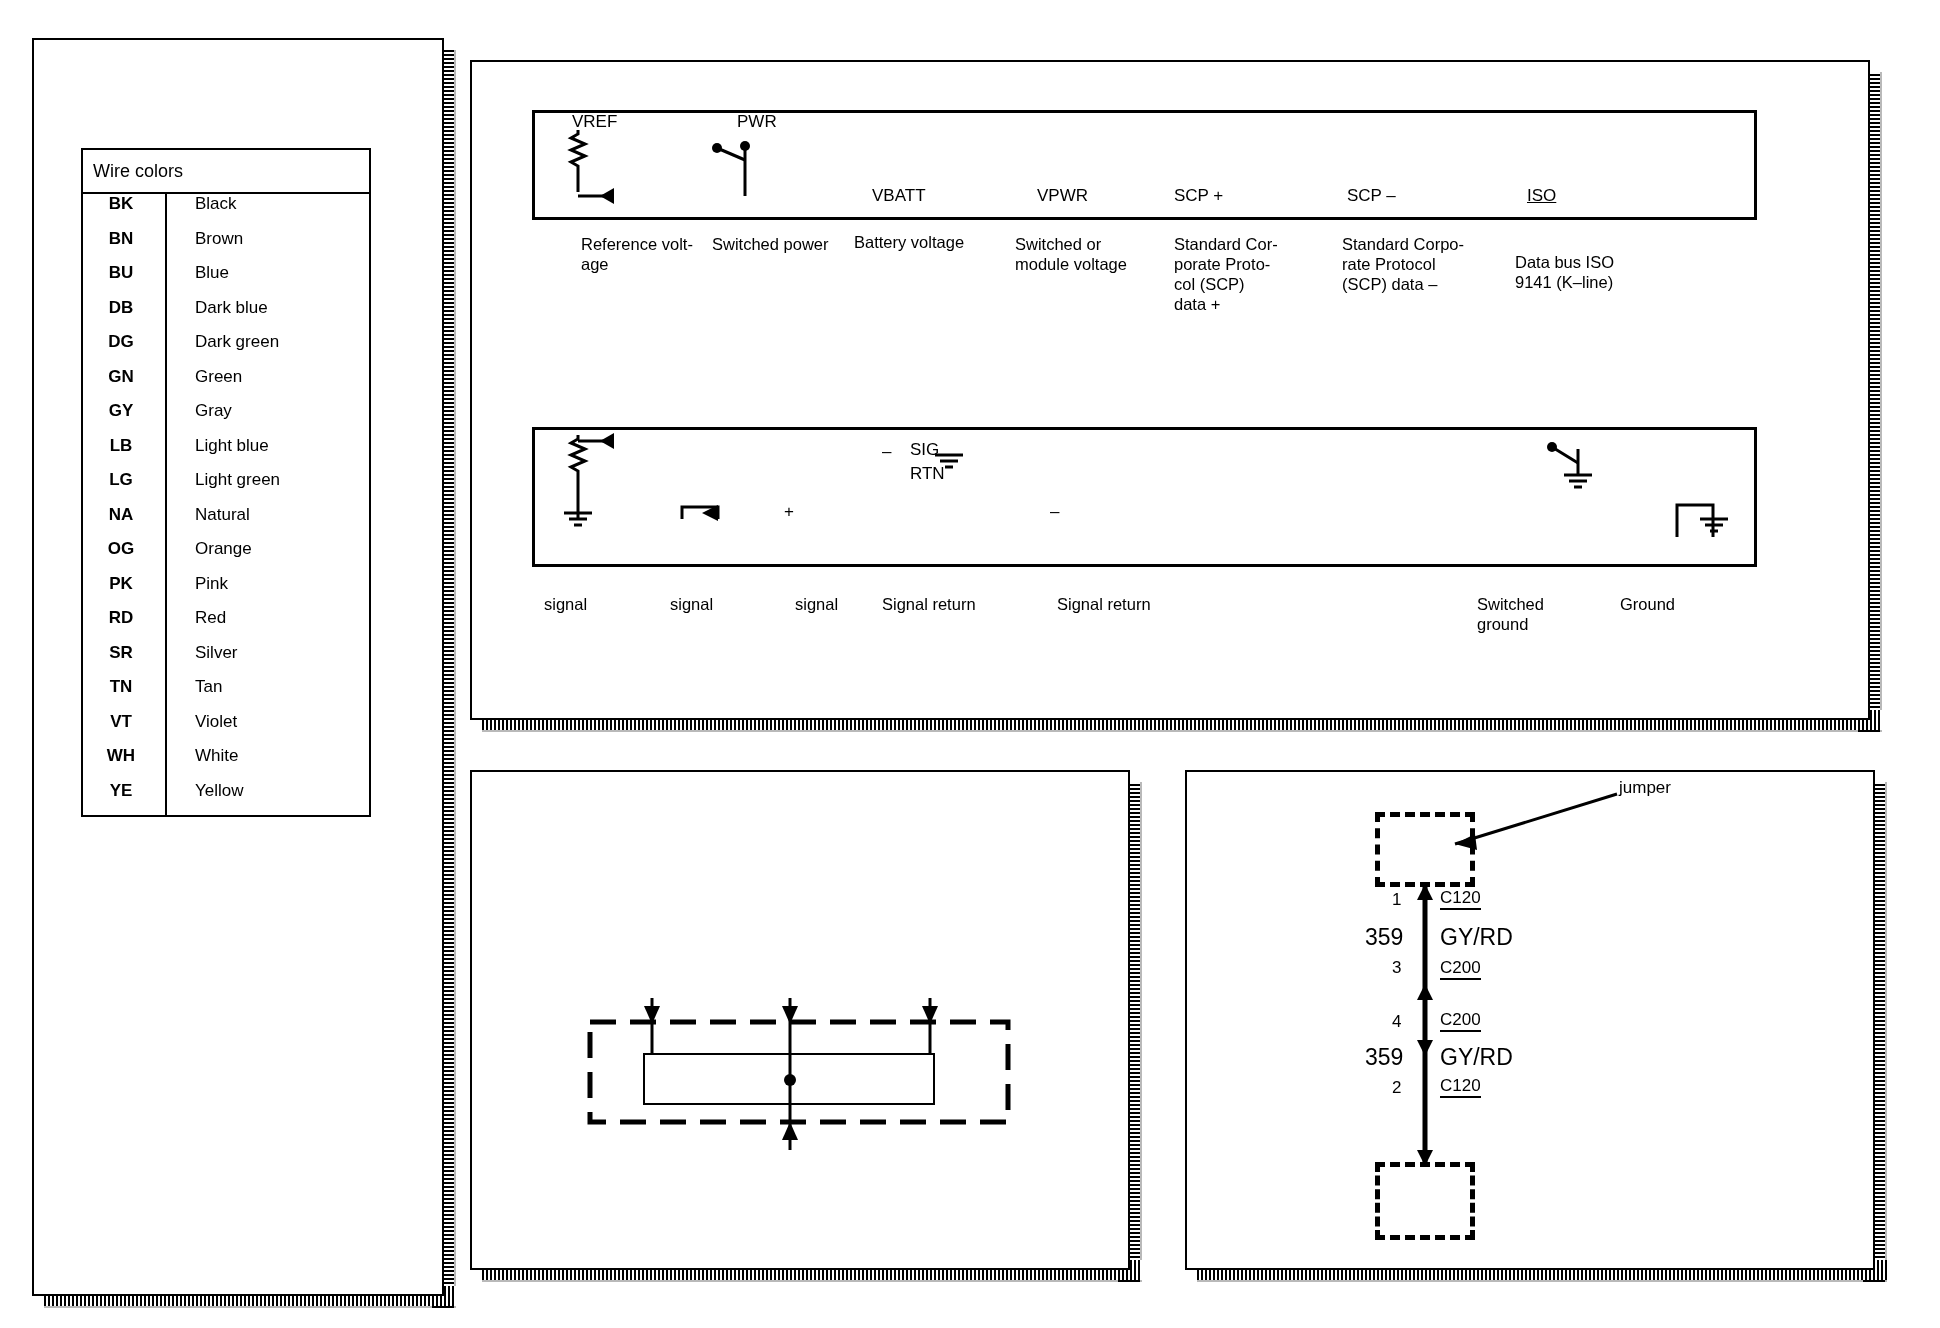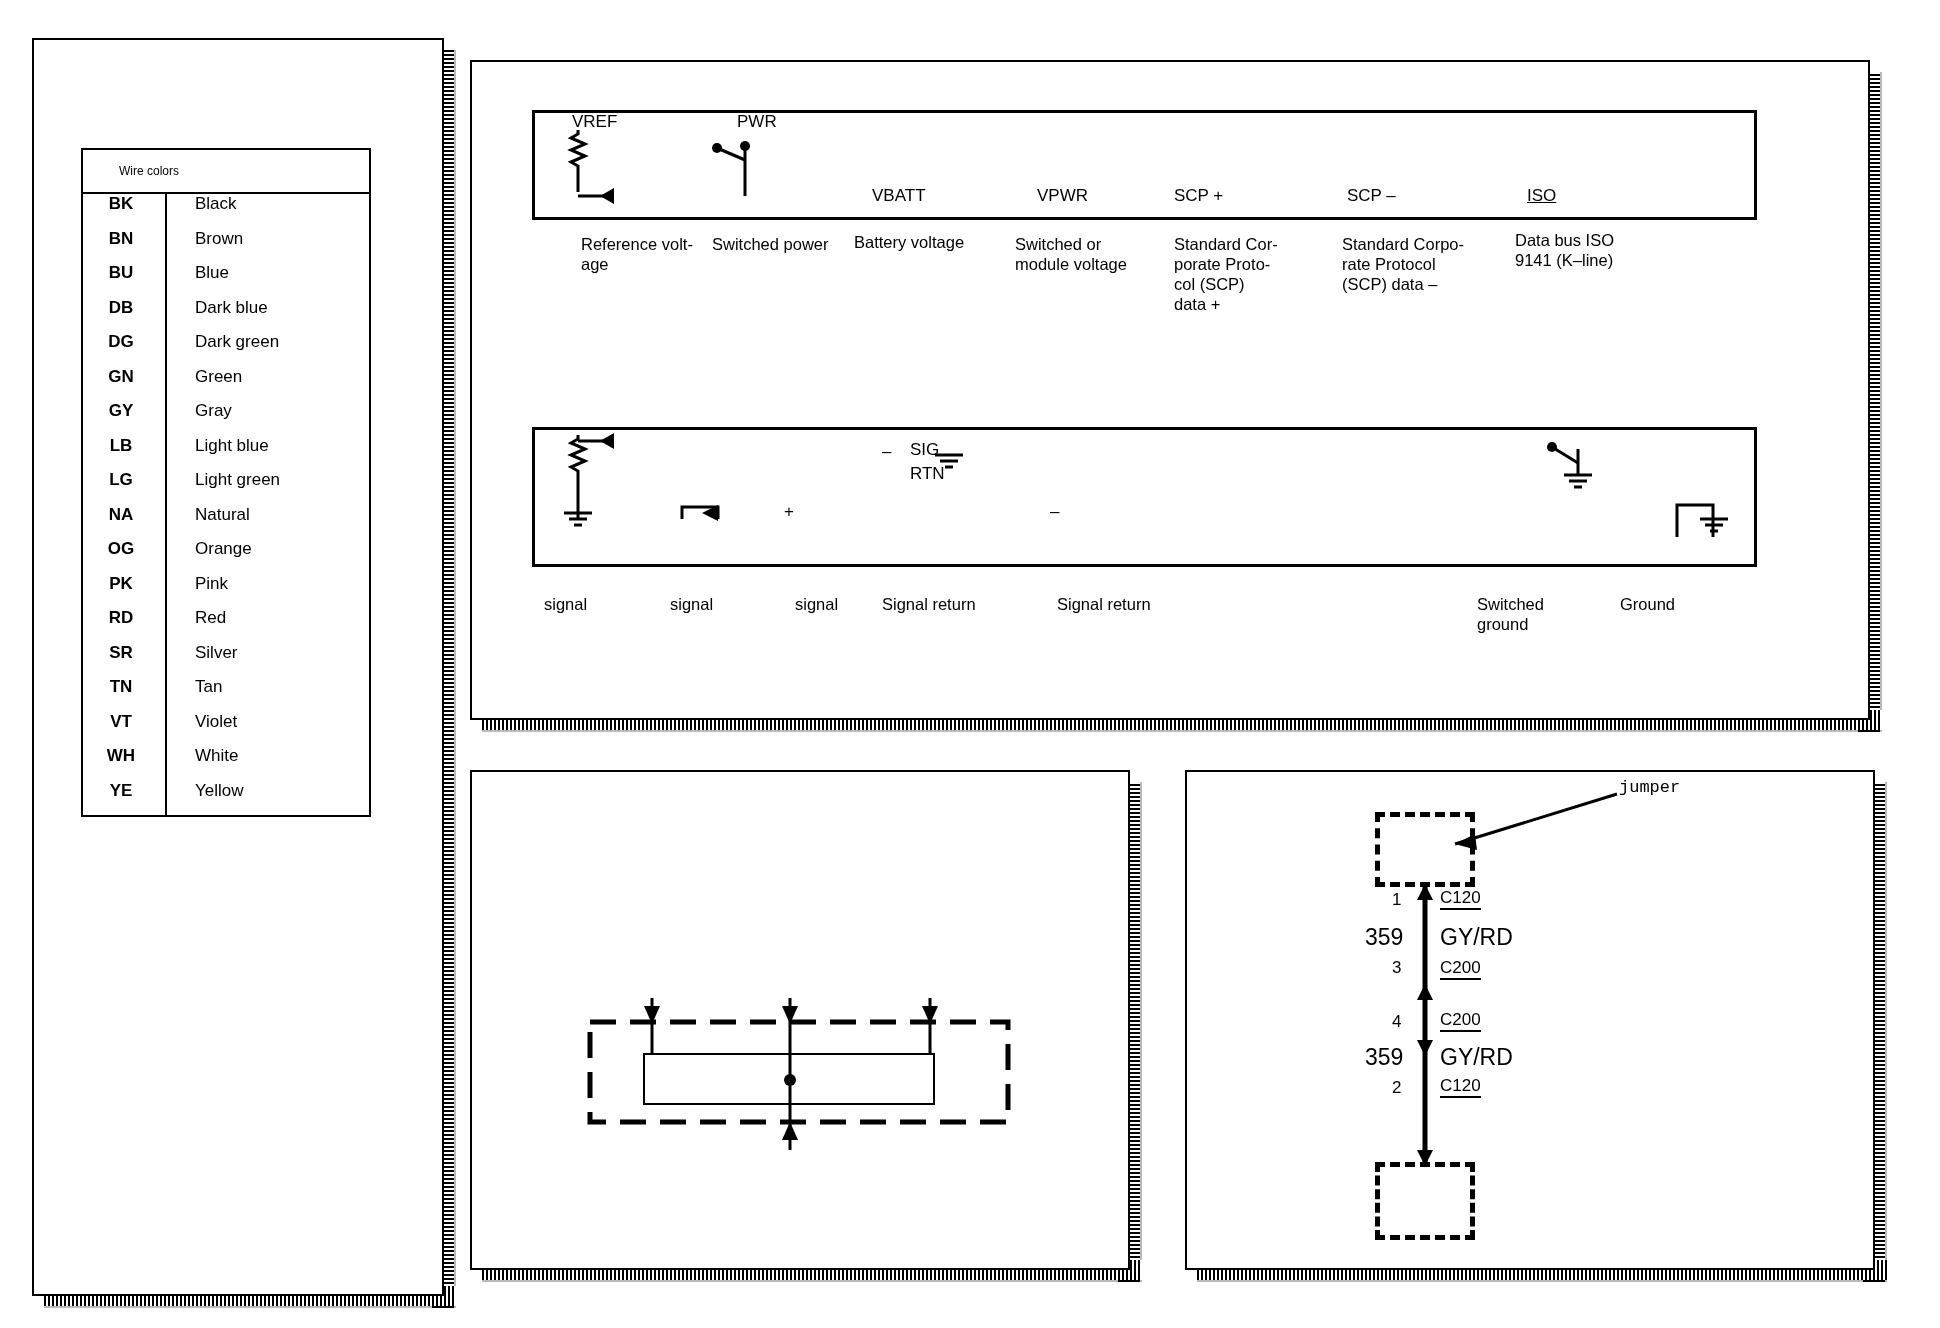--- a/index.html
+++ b/index.html
@@ -5,21 +5,21 @@
   html,body{margin:0;padding:0;background:#ffffff;}
   body{width:1940px;height:1328px;position:relative;font-family:"Liberation Sans",sans-serif;color:#000;}
   .panel{position:absolute;background:#ffffff;border:2px solid #000;box-sizing:border-box;}
   .shadow{position:absolute;background:#b9b9b9;}
   .hatch{position:absolute;background:repeating-linear-gradient(90deg,#000 0 2px,#fff 2px 4px);}
   .hatch-v{position:absolute;background:repeating-linear-gradient(0deg,#000 0 2px,#fff 2px 4px);}
 
   
   #wire-panel{left:32px;top:38px;width:412px;height:1258px;}
   #wire-table{position:absolute;left:47px;top:108px;width:290px;border:2px solid #000;box-sizing:border-box;background:#fff;}
-  #wire-table .thead{height:42px;line-height:42px;padding-left:36px;font-size:12px;border-bottom:2px solid #000;}
+  #wire-table .thead{height:42px;line-height:42px;padding-left:10px;font-size:18px;border-bottom:2px solid #000;}
   #wire-table .row{display:flex;height:34.5px;align-items:flex-start;font-size:17px;gap:6px;}
   #wire-table .abbr{width:76px;text-align:center;font-weight:bold;font-size:17px;}
   #wire-table .sep{width:2px;background:#000;height:34.5px;}
   #wire-table .name{padding-left:22px;}
 
   
   #sym-panel{left:470px;top:60px;width:1400px;height:660px;}
   .inner-box{position:absolute;border:3px solid #000;box-sizing:border-box;}
   .lbl{position:absolute;font-size:16.5px;line-height:20px;}
   .lbl-b{position:absolute;font-size:17px;}
@@ -27,21 +27,21 @@
   
   #joint-panel{left:470px;top:770px;width:660px;height:500px;}
   #joint-title{position:absolute;left:0;width:100%;top:140px;text-align:center;font-size:17px;}
 
   
   #jumper-panel{left:1185px;top:770px;width:690px;height:500px;}
   .dashbox{position:absolute;border:5px dashed #000;box-sizing:border-box;}
   .jm-num{position:absolute;font-size:17px;}
   .jm-conn{position:absolute;font-size:17px;border-bottom:2px solid #000000;}
   .jm-wire{position:absolute;font-size:23px;}
-  #jumper-label{position:absolute;font-size:17px;font-family:Liberation Mono, monospace;}
+  #jumper-label{position:absolute;font-size:17px;}
   svg{position:absolute;overflow:visible;}
 </style>
 </head>
 <body>
 
 <div class="shadow" style="left:44px;top:50px;width:412px;height:1258px;"></div>
 <div class="hatch-v" style="left:432px;top:50px;width:22px;height:1258px;"></div>
 <div class="hatch" style="left:44px;top:1286px;width:412px;height:20px;"></div>
 <div class="panel" id="wire-panel">
   <div id="wire-table">
@@ -174,21 +174,21 @@
   <div class="lbl" style="left:382px;top:170px;width:160px;white-space:pre-line;">Battery voltage</div>
   <div class="lbl" style="left:543px;top:172px;width:150px;white-space:pre-line;">Switched or
 module voltage</div>
   <div class="lbl" style="left:702px;top:172px;width:135px;white-space:pre-line;">Standard Cor-
 porate Proto-
 col (SCP)
 data +</div>
   <div class="lbl" style="left:870px;top:172px;width:150px;white-space:pre-line;">Standard Corpo-
 rate Protocol
 (SCP) data –</div>
-  <div class="lbl" style="left:1043px;top:168px;width:150px;white-space:pre-line;">Data bus ISO
+  <div class="lbl" style="left:1043px;top:190px;width:150px;white-space:pre-line;">Data bus ISO
 9141 (K–line)</div>
 
   <div class="inner-box" style="left:60px;top:365px;width:1225px;height:140px;"></div>
 
   <svg style="left:60px;top:365px;width:1225px;height:140px;">
 
     <path d="M46 8 l0 4 l-7 4 l14 6 l-14 6 l14 6 l-14 6 l7 4 l0 48" stroke="#000" stroke-width="3" fill="none"></path>
     <line x1="46" y1="14" x2="82" y2="14" stroke="#000" stroke-width="3"></line>
     <polygon points="82,6 68,14 82,22" fill="#000"></polygon>
     <line x1="32" y1="86" x2="60" y2="86" stroke="#000" stroke-width="3"></line>

